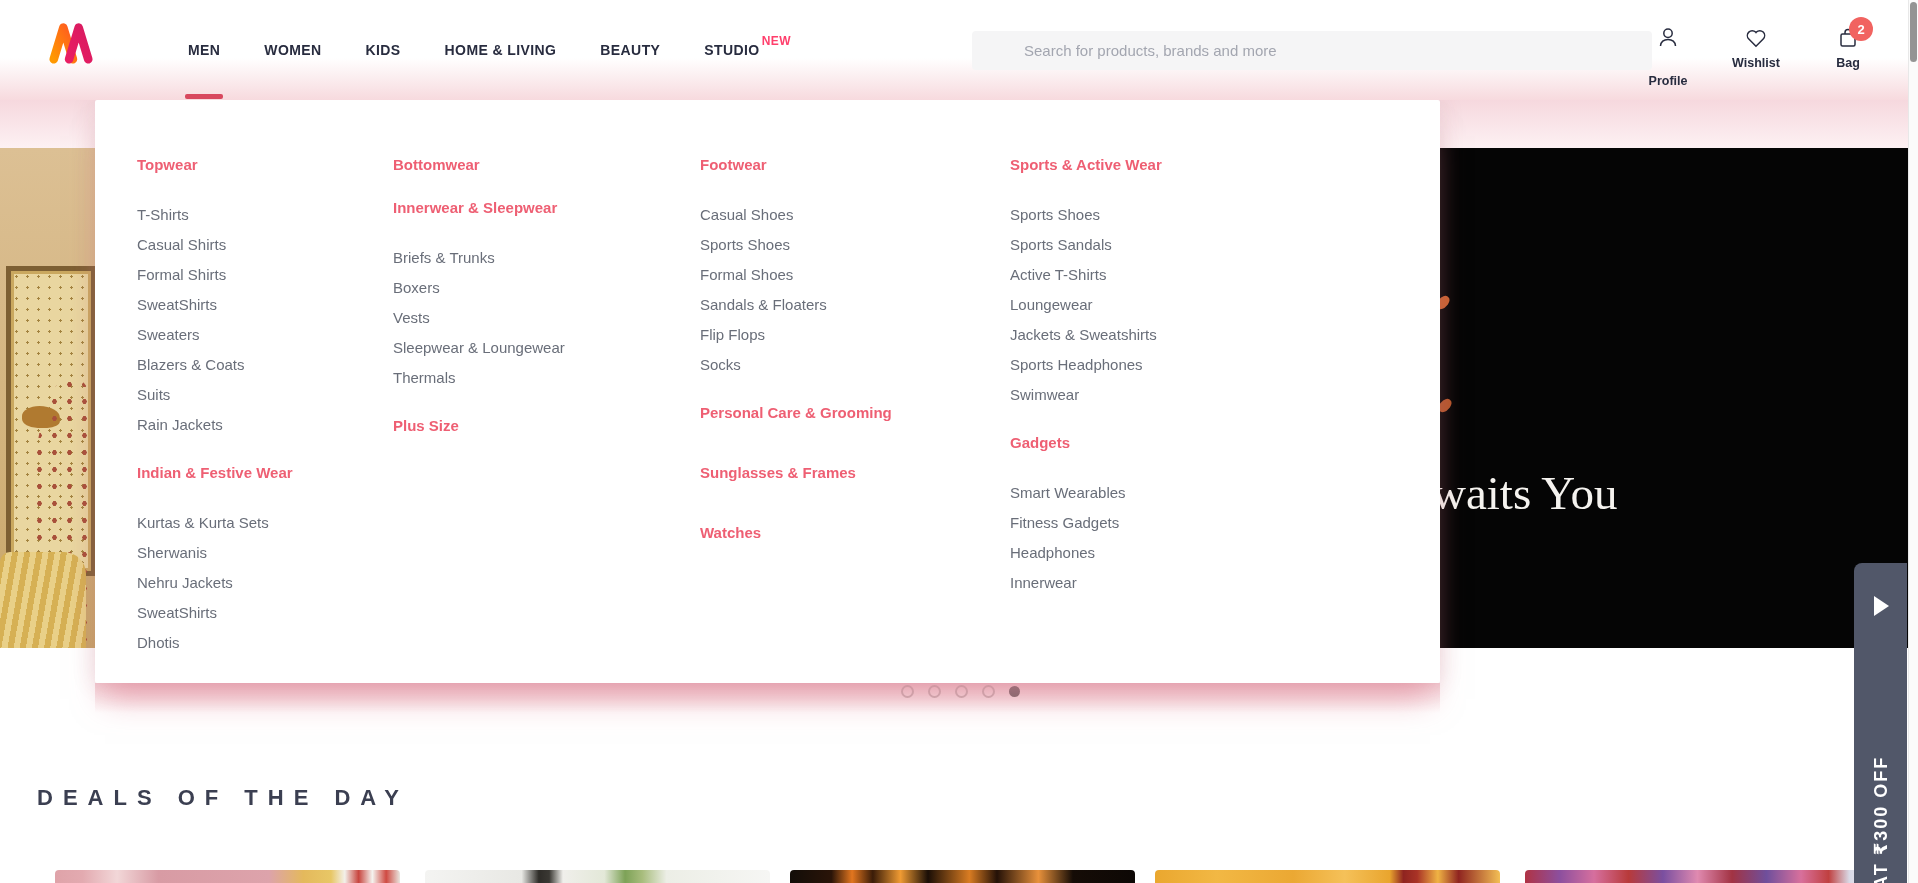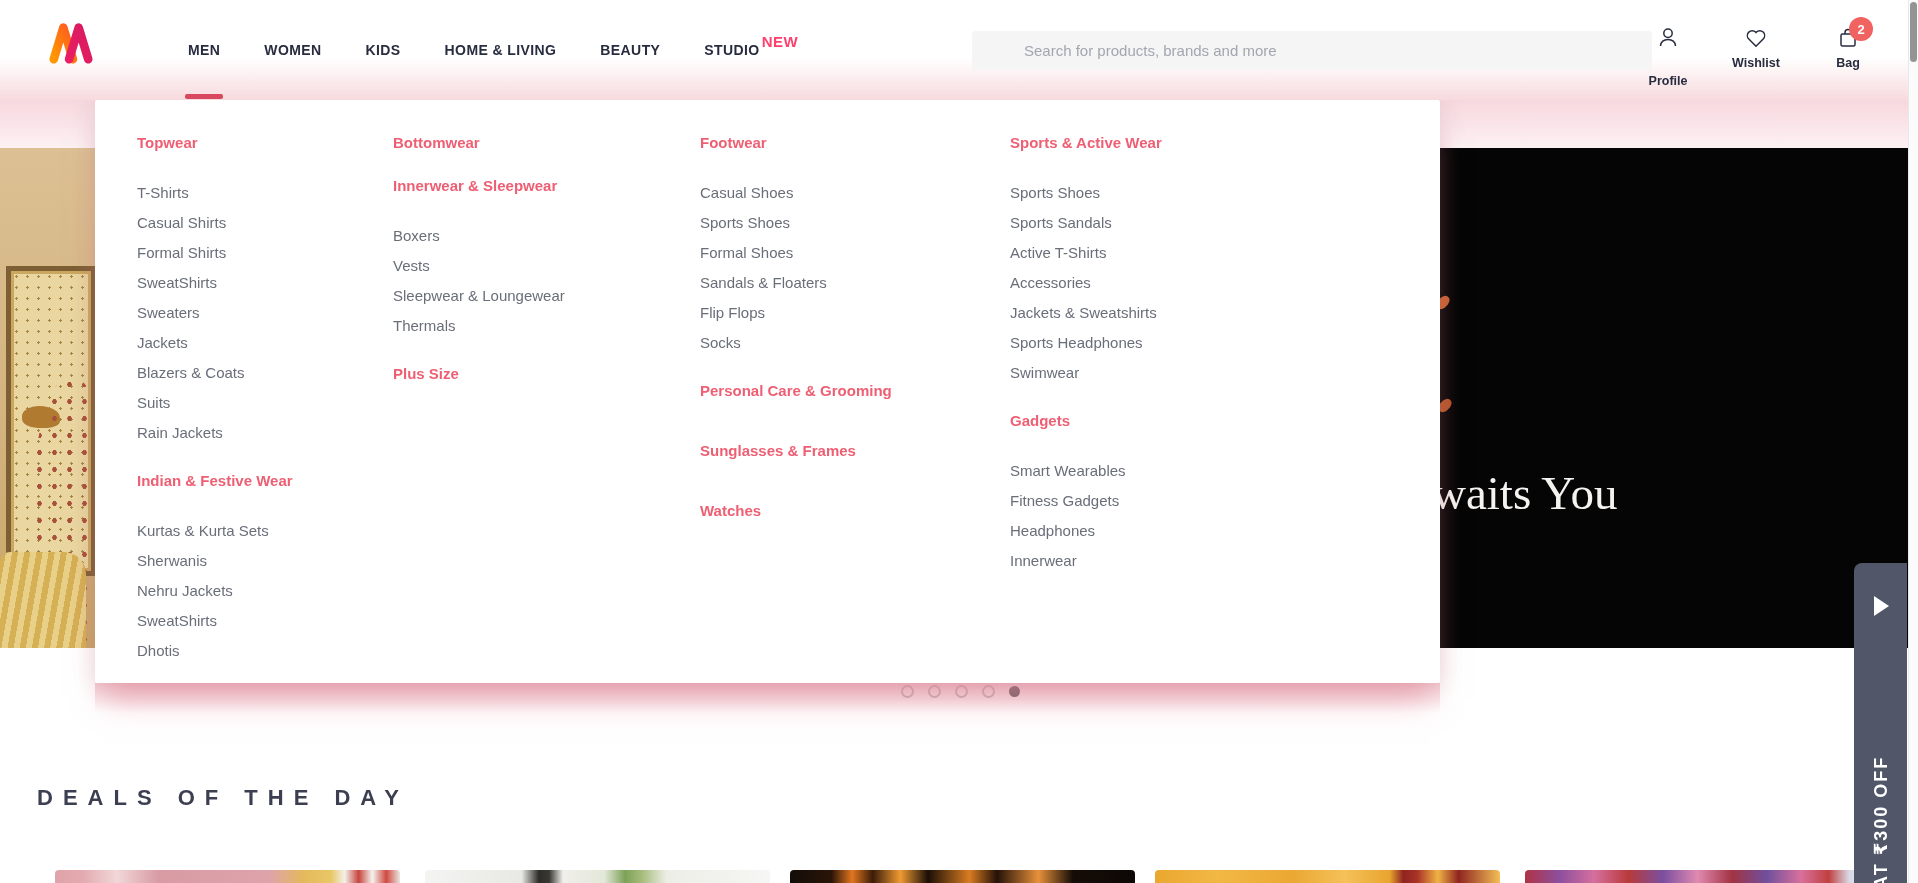--- a/index.html
+++ b/index.html
@@ -8,21 +8,21 @@
 
   
   .header{position:absolute;left:0;top:0;width:1918px;height:100px;z-index:30;
           background:linear-gradient(180deg,#ffffff 0%,#ffffff 58%,#f7dade 100%);}
   .logo{position:absolute;left:48px;top:16px;width:46px;height:54px;cursor:pointer;}
   .nav{position:absolute;left:188px;top:0;height:100px;display:flex;align-items:center;gap:44px;}
   .nav-item{position:relative;height:100px;display:flex;align-items:center;
             font-size:14px;font-weight:700;letter-spacing:.4px;cursor:pointer;color:#282c3f;}
   .nav-item.active::after{content:"";position:absolute;left:-3px;right:-3px;bottom:1px;height:5px;
             background:#d8485e;border-radius:2px;}
-  .nav-new{position:relative;top:-9px;margin-left:2px;font-size:15px;font-weight:700;color:#ff3f6c;letter-spacing:.5px;}
+  .nav-new{position:relative;top:-9px;margin-left:2px;font-size:12px;font-weight:700;color:#ff3f6c;letter-spacing:.5px;}
   .search{position:absolute;left:972px;top:31px;width:612px;height:39px;background:#f5f5f6;
           border:none;border-radius:4px;padding:0 16px 0 52px;font-size:15px;color:#282c3f;
           font-family:"Liberation Sans","DejaVu Sans",sans-serif;outline:none;}
   .search::placeholder{color:#a3a6b0;}
   .action{position:absolute;top:26px;width:60px;display:flex;flex-direction:column;align-items:center;
           gap:6px;cursor:pointer;}
   .action .ic{width:24px;height:24px;position:relative;}
   .action .lbl{font-size:12.5px;font-weight:700;color:#282c3f;}
   .badge{position:absolute;right:-13px;top:-9px;width:24px;height:24px;border-radius:50%;
          background:#f16360;color:#fff;font-size:13px;font-weight:700;display:flex;
@@ -49,21 +49,21 @@
            background:repeating-linear-gradient(100deg,#d6b054 0 6px,#e9d088 6px 12px);}
   .hero-text{position:absolute;left:1432px;top:318px;font-family:"Liberation Serif","DejaVu Serif",serif;
              font-size:47px;color:#f5f3ef;white-space:nowrap;}
   .spark{position:absolute;width:10px;height:15px;background:#c9622f;border-radius:50% 40% 50% 40%;
          transform:rotate(38deg);}
 
   
   .panel{position:absolute;left:95px;top:100px;width:1345px;height:583px;background:#fff;z-index:10;
          border-radius:2px;
          box-shadow:0 26px 30px -10px rgba(224,130,147,.55),0 0 26px rgba(120,60,70,.12);}
-  .menu-col{position:absolute;top:0;height:100%;padding-top:33px;box-sizing:border-box;}
+  .menu-col{position:absolute;top:0;height:100%;padding-top:55px;box-sizing:border-box;}
   .menu-section{margin-bottom:23px;}
   .menu-section.empty{margin-bottom:40px;}
   .menu-title{display:inline-block;line-height:20px;font-size:15px;font-weight:700;color:#ee5f73;
               cursor:pointer;text-decoration:none;}
   .menu-items{list-style:none;margin:25px 0 0 0;padding:0;}
   .menu-items li{line-height:30px;}
   .menu-items a{font-size:15px;color:#696e79;text-decoration:none;cursor:pointer;}
 
   
   .under-band{position:absolute;left:95px;top:683px;width:1345px;height:30px;z-index:3;
@@ -136,21 +136,20 @@
 
     <div class="menu-col" style="left:42px;width:256px;">
       <div class="menu-section">
         <a class="menu-title">Topwear</a>
         <ul class="menu-items">
           <li><a>T-Shirts</a></li>
           <li><a>Casual Shirts</a></li>
           <li><a>Formal Shirts</a></li>
           <li><a>SweatShirts</a></li>
           <li><a>Sweaters</a></li>
-          <li><a>Jackets</a></li>
           <li><a>Blazers &amp; Coats</a></li>
           <li><a>Suits</a></li>
           <li><a>Rain Jackets</a></li>
         </ul>
       </div>
       <div class="menu-section">
         <a class="menu-title">Indian &amp; Festive Wear</a>
         <ul class="menu-items">
           <li><a>Kurtas &amp; Kurta Sets</a></li>
           <li><a>Sherwanis</a></li>
@@ -161,20 +160,21 @@
       </div>
     </div>
 
     <div class="menu-col" style="left:298px;width:307px;">
       <div class="menu-section">
         <a class="menu-title">Bottomwear</a>
       </div>
       <div class="menu-section">
         <a class="menu-title">Innerwear &amp; Sleepwear</a>
         <ul class="menu-items">
+          <li><a>Briefs &amp; Trunks</a></li>
           <li><a>Boxers</a></li>
           <li><a>Vests</a></li>
           <li><a>Sleepwear &amp; Loungewear</a></li>
           <li><a>Thermals</a></li>
         </ul>
       </div>
       <div class="menu-section empty">
         <a class="menu-title">Plus Size</a>
       </div>
     </div>
@@ -202,21 +202,21 @@
       </div>
     </div>
 
     <div class="menu-col" style="left:915px;width:400px;">
       <div class="menu-section">
         <a class="menu-title">Sports &amp; Active Wear</a>
         <ul class="menu-items">
           <li><a>Sports Shoes</a></li>
           <li><a>Sports Sandals</a></li>
           <li><a>Active T-Shirts</a></li>
-          <li><a>Accessories</a></li>
+          <li><a>Loungewear</a></li>
           <li><a>Jackets &amp; Sweatshirts</a></li>
           <li><a>Sports Headphones</a></li>
           <li><a>Swimwear</a></li>
         </ul>
       </div>
       <div class="menu-section">
         <a class="menu-title">Gadgets</a>
         <ul class="menu-items">
           <li><a>Smart Wearables</a></li>
           <li><a>Fitness Gadgets</a></li>

